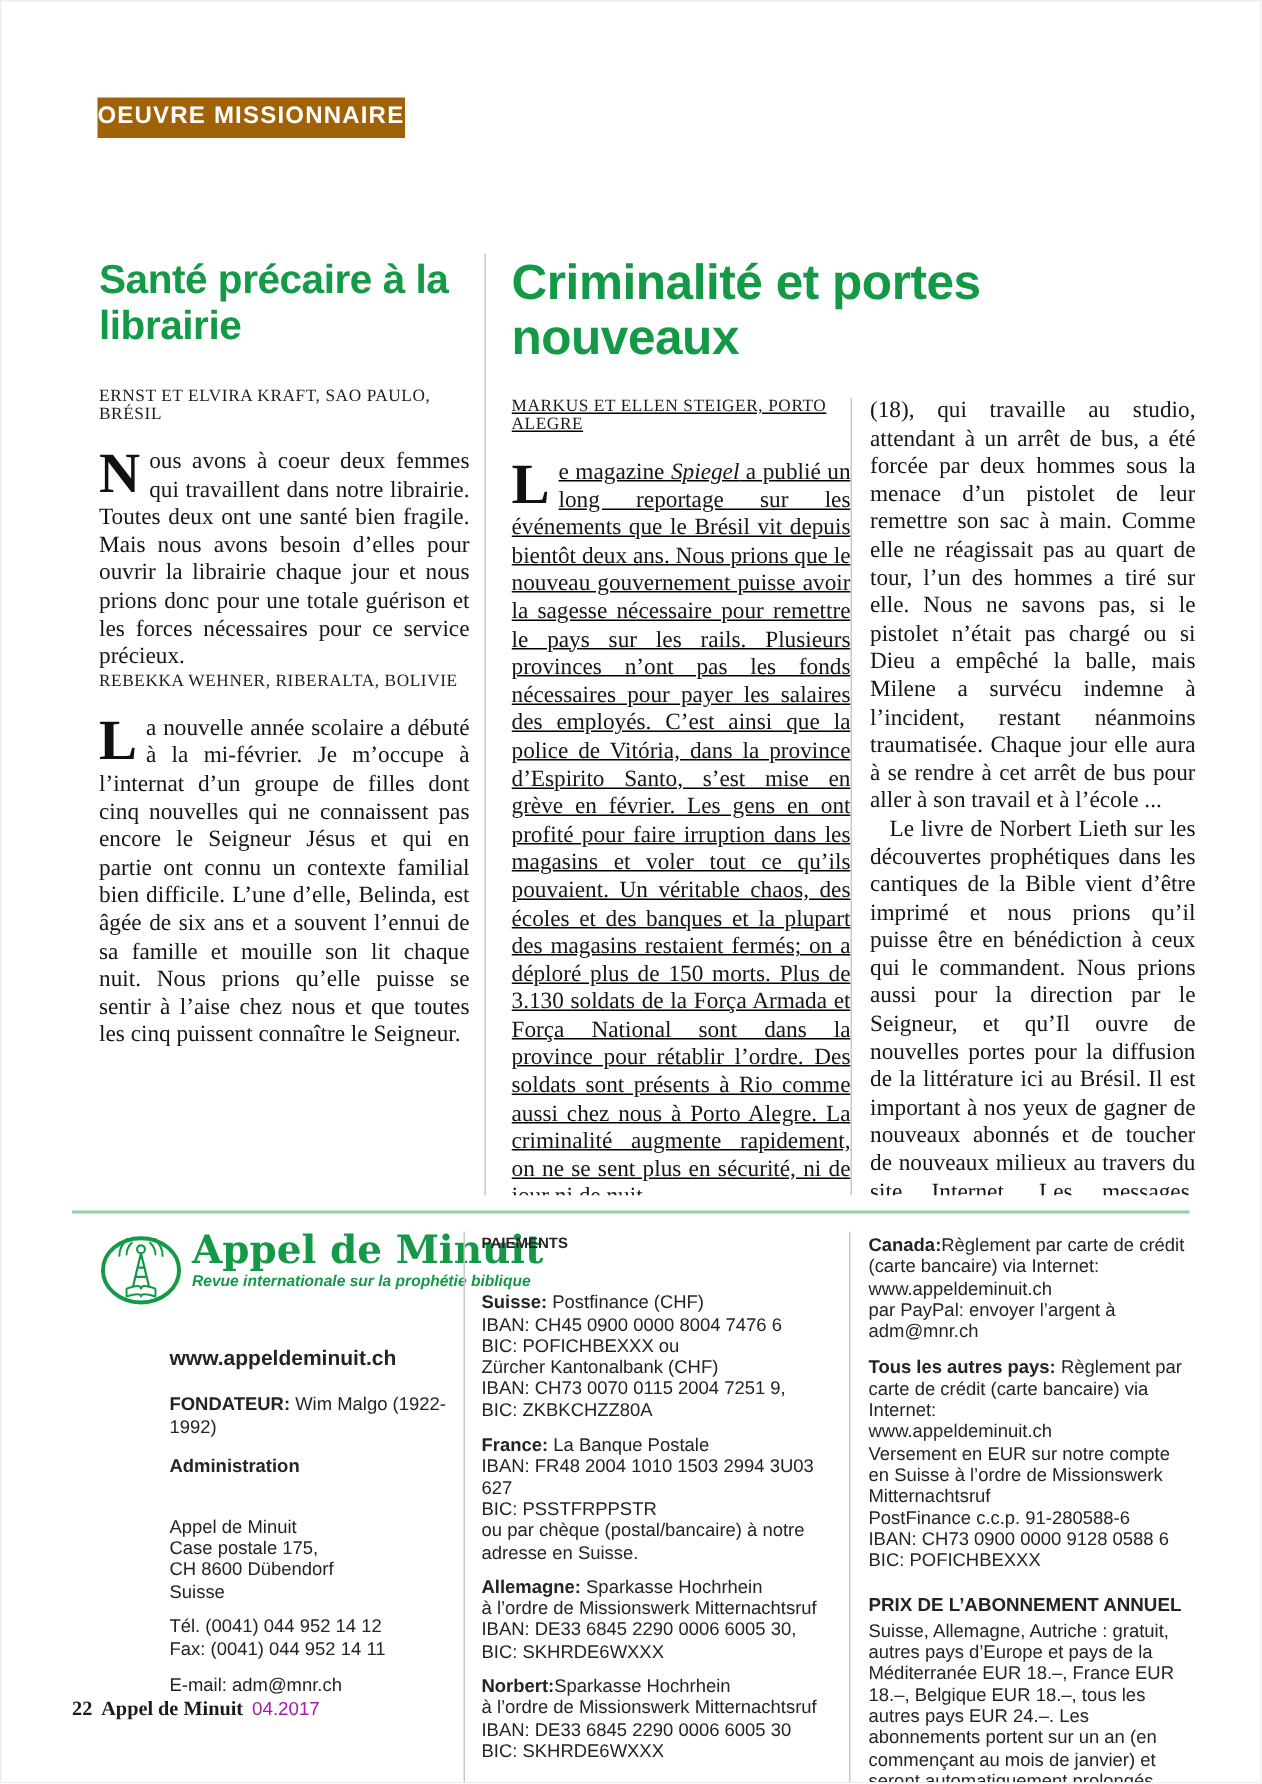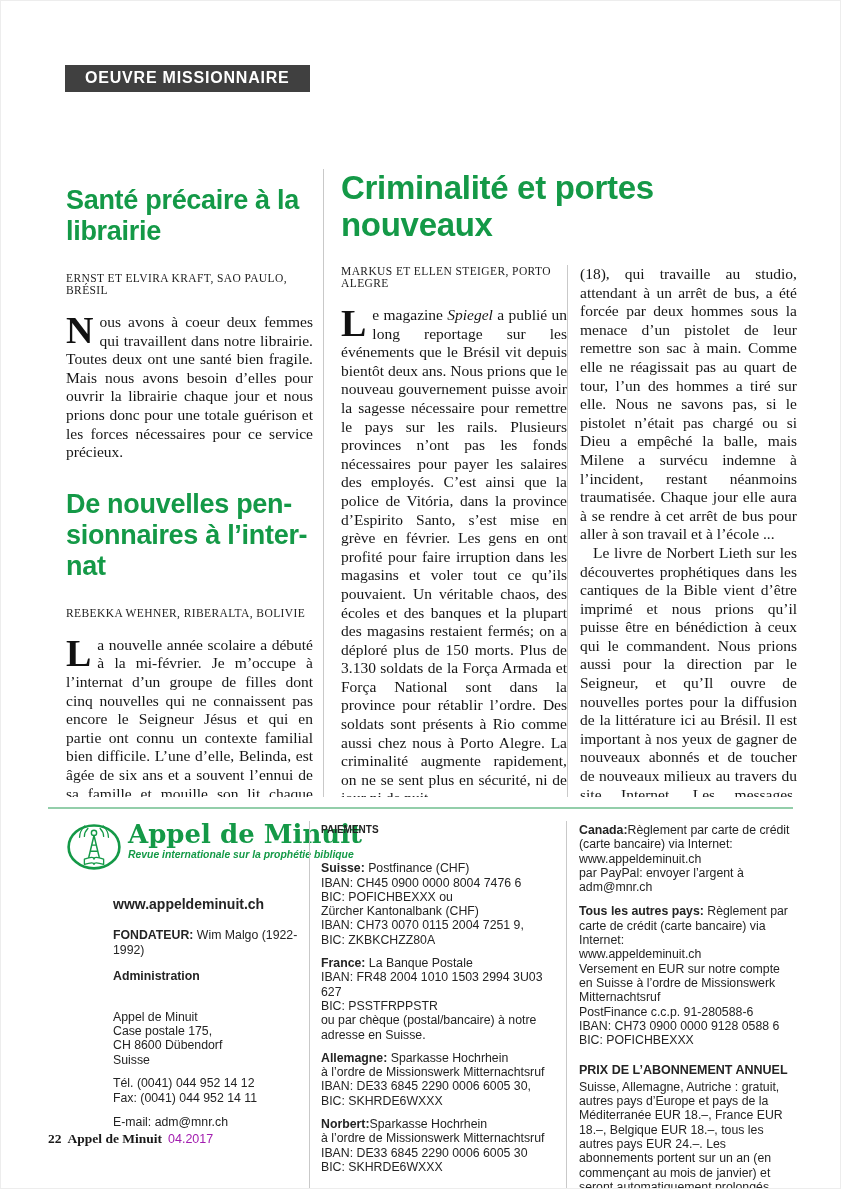--- a/index.html
+++ b/index.html
@@ -1,38 +1,38 @@
 <!DOCTYPE html>
 <html><head>
 <meta charset="utf-8">
 <style>
   :root{ --green:#149947; --rule:#c9c9c9; --ink:#161616; }
   html,body{ margin:0; padding:0; background:#fff; }
   .page{ width:841px; height:1189px; position:relative; background:#fff;
          overflow:hidden; border:1px solid #ededed; box-sizing:border-box; }
 
   
-  .section-tag{ position:absolute; left:64px; top:64px; background:#404040; color:#fff;
+  .section-tag{ position:absolute; left:64px; top:64px; background:#a16207; color:#fff;
     font-family:"Liberation Sans",sans-serif; font-weight:bold; font-size:16px; line-height:1;
-    letter-spacing:.8px; padding:5px 20px 6px; }
+    letter-spacing:.8px; padding:5px 0 6px; }
 
   
   .articles{ position:absolute; left:65px; top:168px; width:731px; height:628px;
     display:flex; overflow:hidden; }
   .col-left{ width:258px; min-width:258px; padding-right:10px; border-right:1px solid var(--rule);
     box-sizing:border-box; overflow:hidden; }
   .main-wrap{ flex:1; padding-left:17px; overflow:hidden; }
   .main-cols{ display:flex; }
   .col-mid{ width:227px; min-width:227px; border-right:1px solid var(--rule);
-    box-sizing:border-box; overflow:hidden; }
+    box-sizing:border-box; overflow:hidden;text-decoration:underline; }
   .col-right{ flex:1; padding-left:12px; overflow:hidden; }
 
   h1{ font-family:"Liberation Sans",sans-serif; font-weight:bold; color:var(--green);
       white-space:pre-line; margin:0; letter-spacing:-0.3px; }
-  .left-title{ font-size:27px; line-height:31px; margin:16px 0 25px; }
+  .left-title{ font-size:27px; line-height:31px; margin:2px 0 25px; }
   .left-title-2{ margin-top:27px; }
   .main-title{ font-size:33px; line-height:37px; margin:0 0 22px; }
 
   .byline{ font-family:"Liberation Serif",serif; font-size:11.5px; letter-spacing:.4px;
     color:#1c1c1c; margin:0 0 17px; }
 
   .body-text{ font-family:"Liberation Serif",serif; font-size:15.5px; line-height:18.6px;
     color:var(--ink); text-align:justify; margin:0; }
   .dropcap{ float:left; font-family:"Liberation Serif",serif; font-weight:bold;
     font-size:38px; line-height:31px; padding:2px 6px 0 0; color:#111; }
@@ -82,23 +82,20 @@
   <div class="section-tag">OEUVRE MISSIONNAIRE</div>
 
   <div class="articles">
 
     <div class="col-left">
       <h1 class="left-title">Santé précaire à la
 librairie</h1>
       <div class="byline">ERNST ET ELVIRA KRAFT, SAO PAULO, BRÉSIL</div>
       <p class="body-text"><span class="dropcap">N</span><span>ous avons à coeur deux femmes qui travaillent dans notre librairie. Toutes deux ont une santé bien fragile. Mais nous avons besoin d’elles pour ouvrir la librairie chaque jour et nous prions donc pour une totale guérison et les forces nécessaires pour ce service précieux.</span></p>
 
-      <h1 class="left-title left-title-2">De nouvelles pen-
-sionnaires à l’inter-
-nat</h1>
       <div class="byline">REBEKKA WEHNER, RIBERALTA, BOLIVIE</div>
       <p class="body-text"><span class="dropcap">L</span><span>a nouvelle année scolaire a débuté à la mi-février. Je m’occupe à l’internat d’un groupe de filles dont cinq nouvelles qui ne connaissent pas encore le Seigneur Jésus et qui en partie ont connu un contexte familial bien difficile. L’une d’elle, Belinda, est âgée de six ans et a souvent l’ennui de sa famille et mouille son lit chaque nuit. Nous prions qu’elle puisse se sentir à l’aise chez nous et que toutes les cinq puissent connaître le Seigneur.</span></p>
     </div>
 
     <div class="main-wrap">
       <h1 class="main-title">Criminalité et portes
 nouveaux</h1>
       <div class="main-cols">
         <div class="col-mid">
           <div class="byline">MARKUS ET ELLEN STEIGER, PORTO ALEGRE</div>

